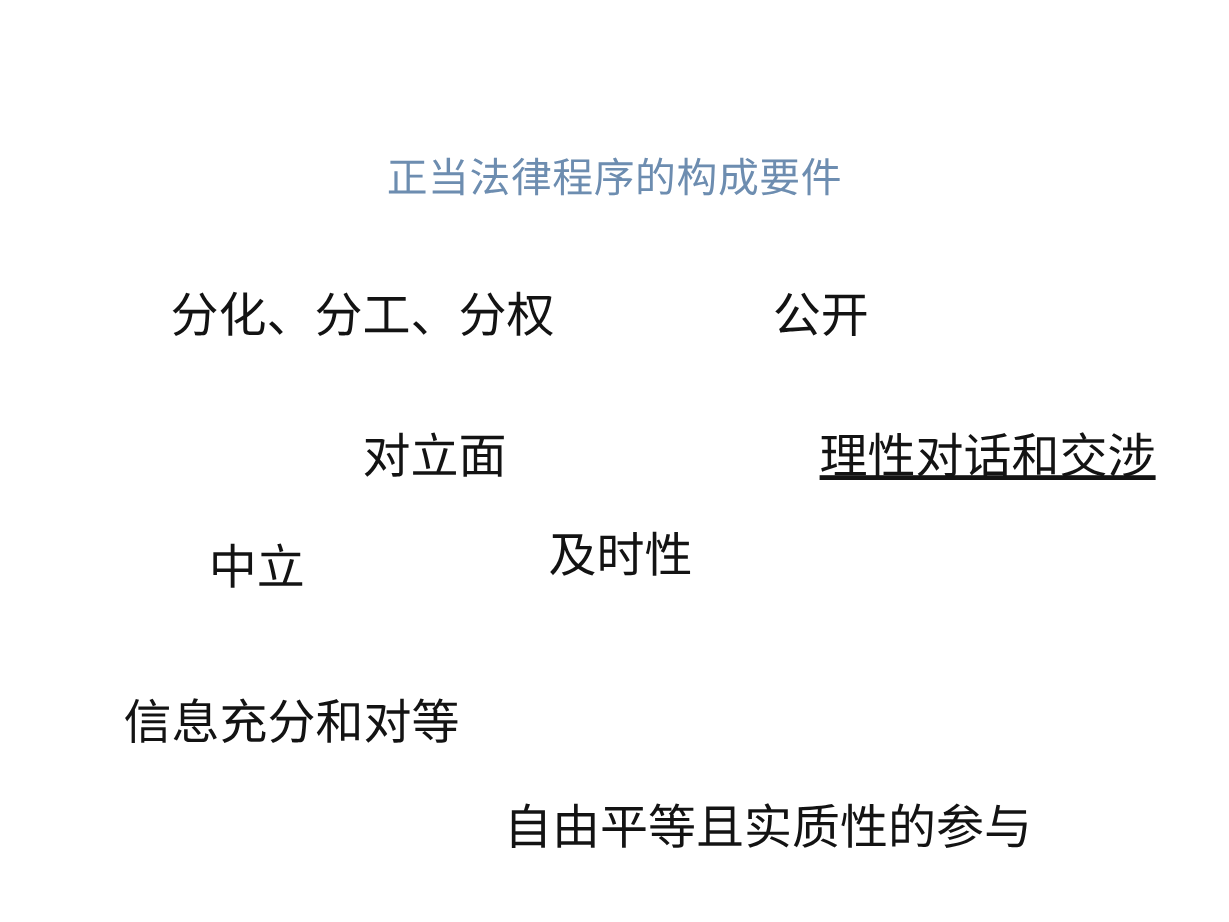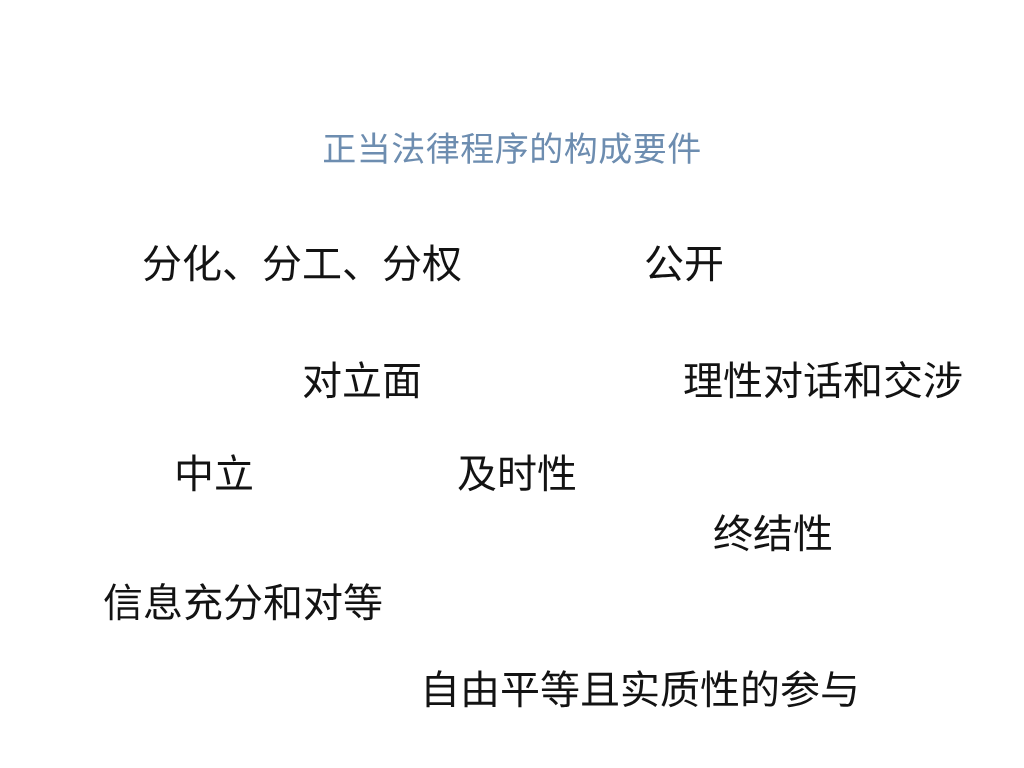--- a/index.html
+++ b/index.html
@@ -46,23 +46,23 @@
     color: #131313;
     white-space: nowrap;
     font-weight: 400;
     letter-spacing: 0px;
   }
 
   
   .pos-fenhua      { left: 142px; top: 207px; }
   .pos-gongkai     { left: 644px; top: 207px; }
   .pos-duilimian   { left: 302px; top: 324px; text-align: center; }
-  .pos-lixing      { left: 683px; top: 324px; }
+  .pos-lixing      { left: 683px; top: 324px; text-decoration: underline; }
   .pos-zhongli     { left: 174px; top: 417px; }
-  .pos-jishixing   { left: 457px; top: 417px; }
+  .pos-jishixing   { left: 457px; top: 407px; }
   .pos-zhongjie    { left: 713px; top: 477px; }
   .pos-xinxi       { left: 103px; top: 546px; }
   .pos-ziyou       { left: 420px; top: 633px; }
 </style>
 </head>
 <body>
 
 <div id="slide">
 
   <h1 id="slide-title">正当法律程序的构成要件</h1>
@@ -72,19 +72,18 @@
   <div class="item pos-gongkai">公开</div>
 
   <div class="item pos-duilimian">对立面</div>
 
   <div class="item pos-lixing">理性对话和交涉</div>
 
   <div class="item pos-zhongli">中立</div>
 
   <div class="item pos-jishixing">及时性</div>
 
-  <div class="item pos-zhongjie">终结性</div>
 
   <div class="item pos-xinxi">信息充分和对等</div>
 
   <div class="item pos-ziyou">自由平等且实质性的参与</div>
 
 </div>
 
 </body></html>

